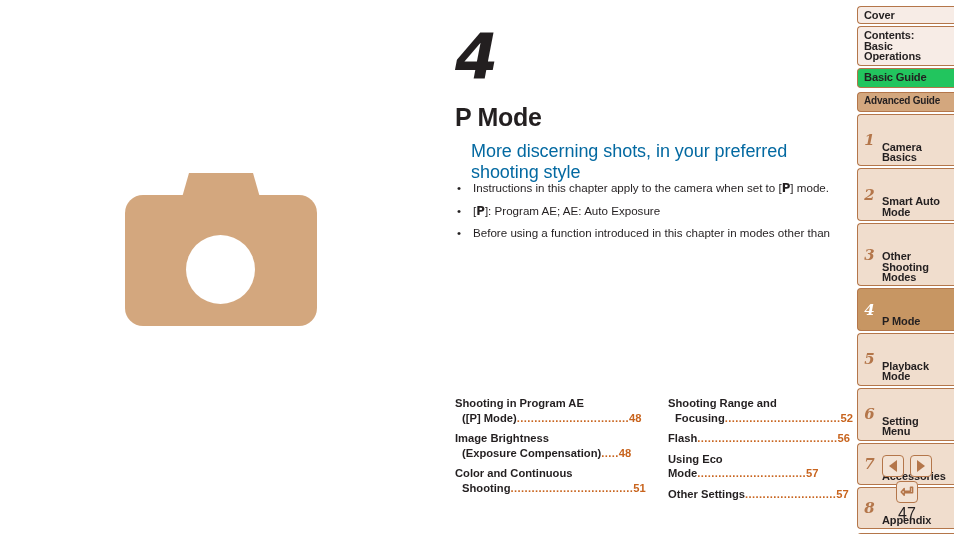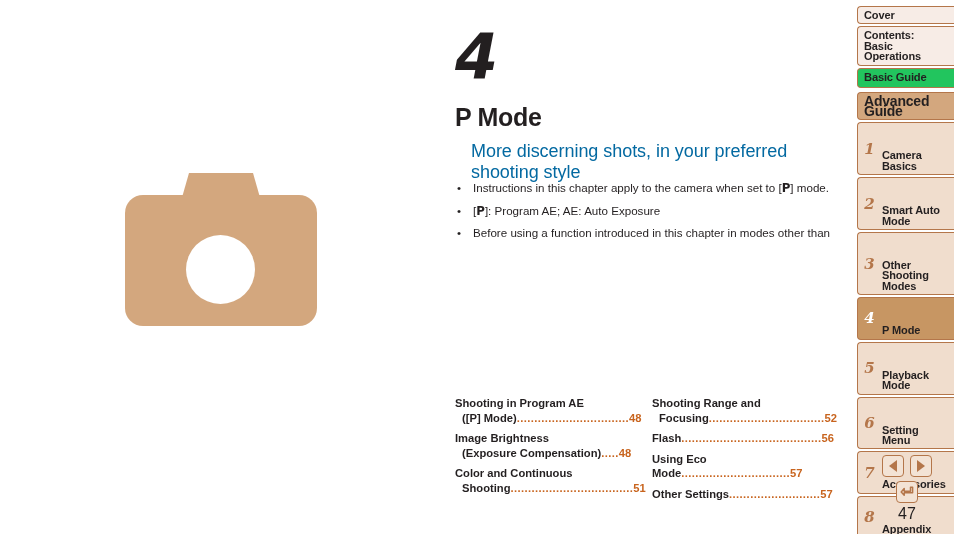--- a/index.html
+++ b/index.html
@@ -148,21 +148,21 @@
     transform: translateX(-50%);
   }
 
   
   #toc {
     position: absolute;
     left: 455px;
     top: 396px;
     width: 400px;
     display: flex;
-    gap: 8px;
+    gap: 24px;
   }
   .toc-col {
     width: 189px;
   }
   .toc-entry {
     font-size: 11.2px;
     font-weight: bold;
     line-height: 14.6px;
     margin-bottom: 6px;
     color: #231f20;
@@ -206,21 +206,21 @@
     line-height: 10.4px;
     color: #231f20;
     letter-spacing: -0.1px;
   }
   .tab.plain { background: #f7ece6; }
   .tab.section { background: #22c55e; }
   .tab.section .label { font-size: 11.2px; letter-spacing: -0.2px; }
   .tab.advanced {
     background: #d3a77e;
   }
-  .tab.advanced .label { font-size: 14px; letter-spacing: -0.2px; }
+  .tab.advanced .label { font-size: 10px; letter-spacing: -0.2px; }
   .tab.chapter {
     background: #f0ddcd;
     padding-left: 2px;
   }
   .tab.chapter.active {
     background: #c79663;
   }
   .tab.chapter .num {
     display: inline-block;
     width: 19px;

